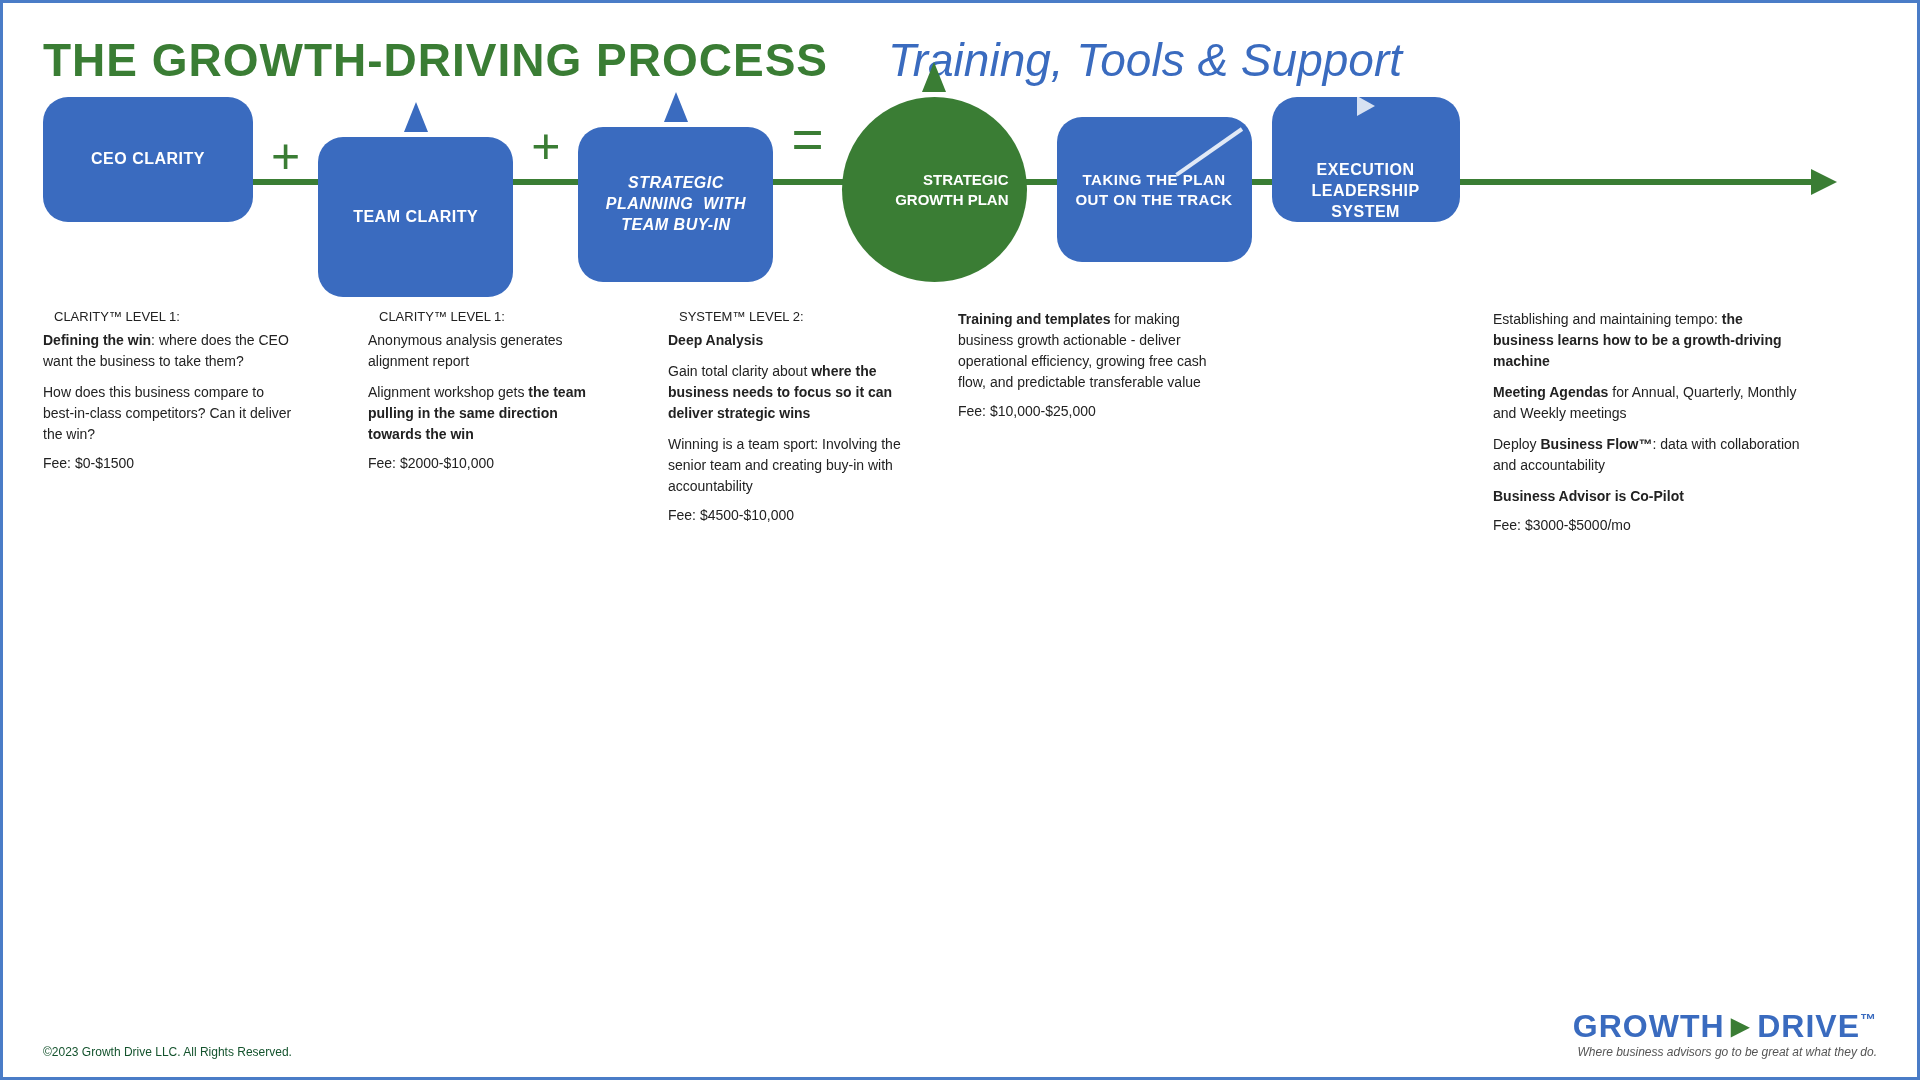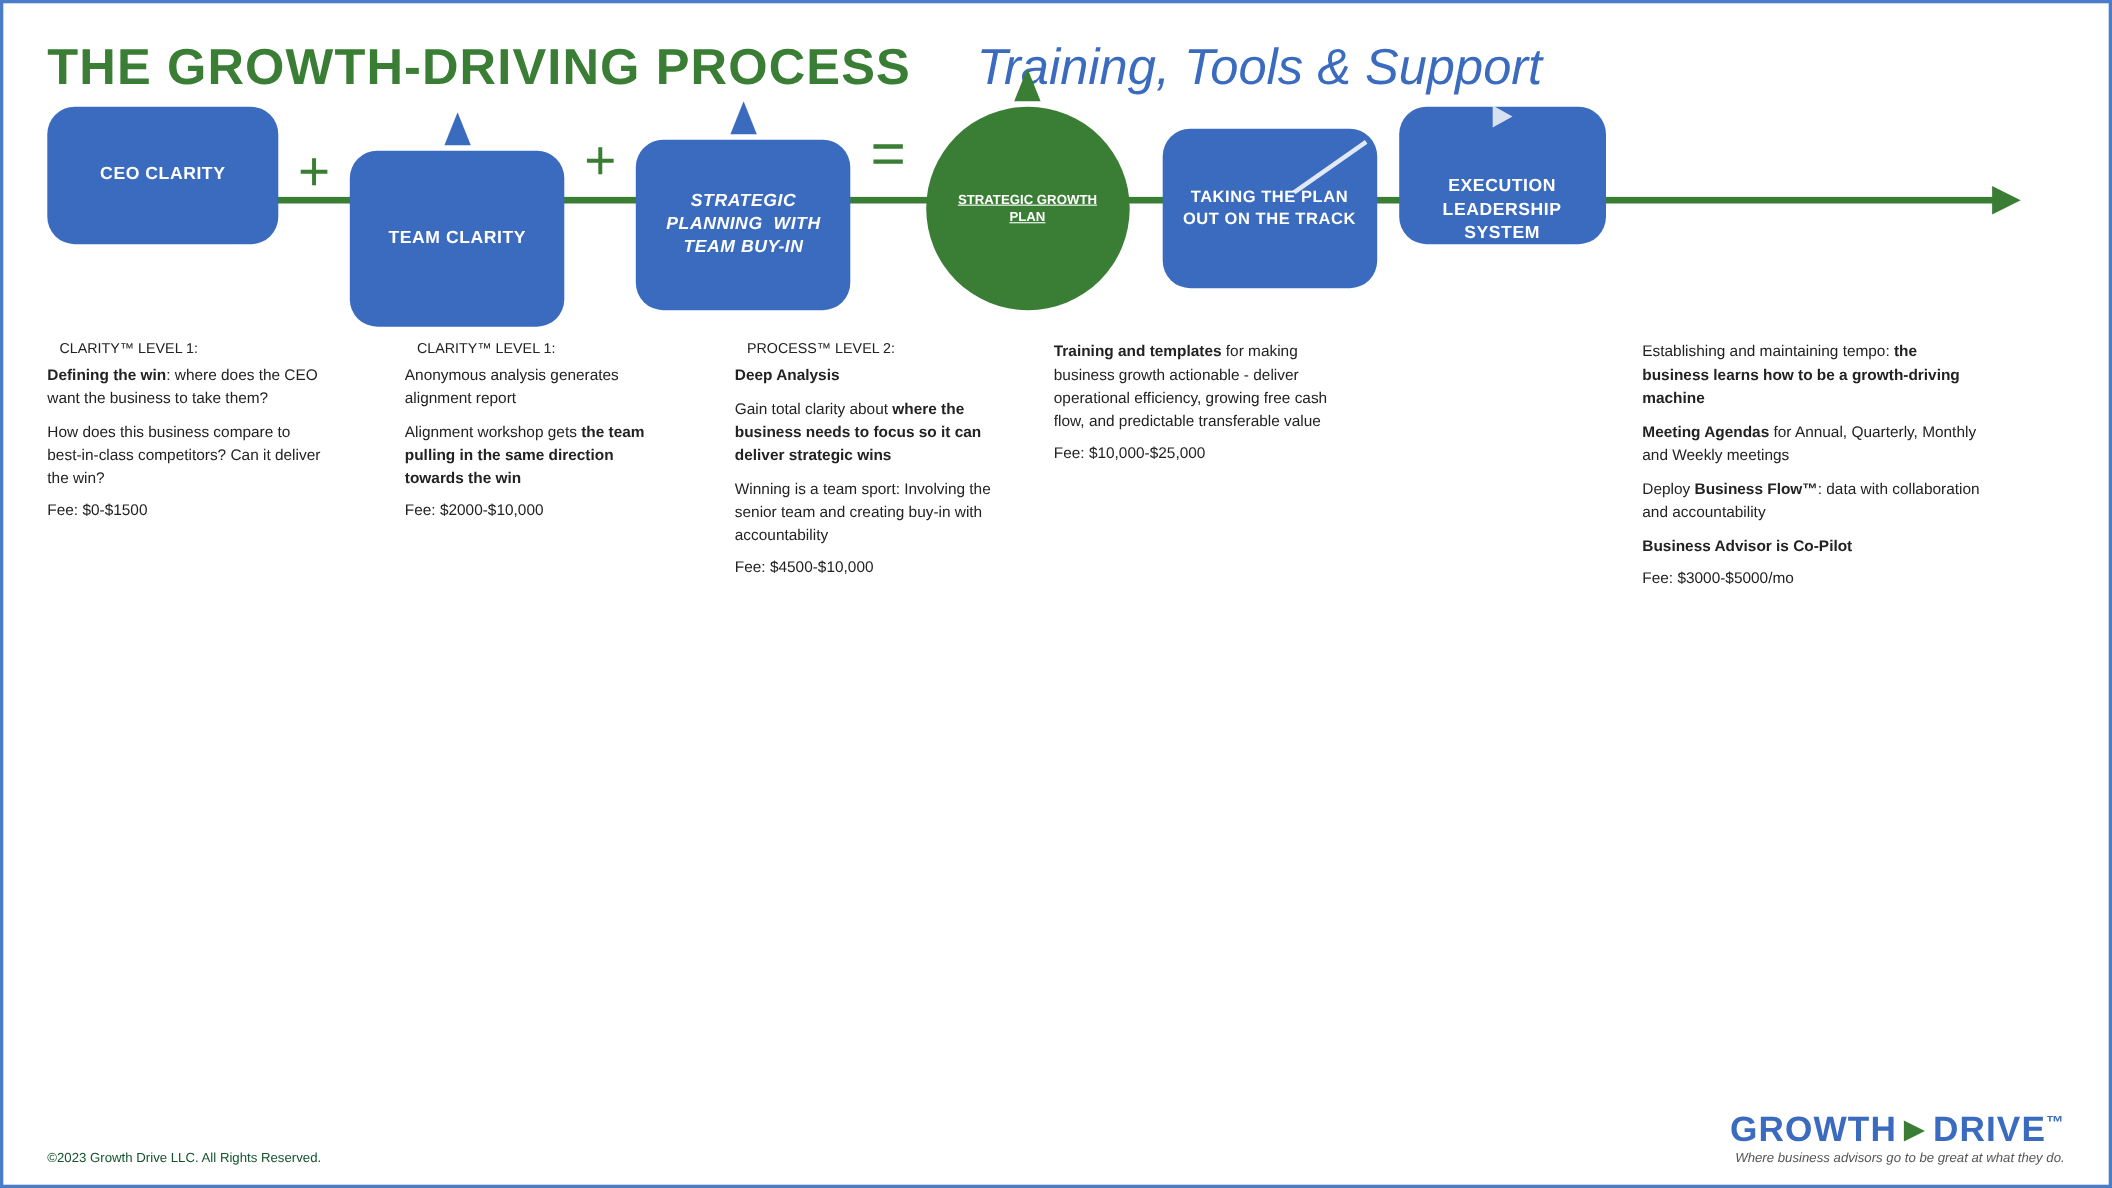--- a/index.html
+++ b/index.html
@@ -107,29 +107,28 @@
       font-size: 16px;
       font-style: italic;
     }
     .box-circle {
       background: #3a7d34;
       color: #fff;
       border-radius: 50%;
       width: 185px;
       height: 185px;
       font-weight: 800;
-      font-size: 12px;
-      text-align: center;
+      font-size: 15px;
+      text-align: right;
       text-transform: uppercase;
       display: flex;
       align-items: center;
       justify-content: center;
       padding: 18px;
       line-height: 1.3;
-      text-decoration: underline;
     }
     .box-taking {
       width: 195px;
       height: 145px;
       font-size: 15px;
     }
     .box-execution {
       width: 188px;
       height: 125px;
       font-size: 16px;
@@ -375,21 +374,21 @@
         <div class="content-text">Anonymous analysis generates alignment report</div>
         <div class="content-text">
           <span>Alignment workshop gets </span><strong>the team pulling in the same direction towards the win</strong>
         </div>
         <div class="fee">Fee: $2000-$10,000</div>
       </div>
 
       <div style="width:50px;"></div>
 
       <div class="col-strategic">
-        <div class="clarity-label clarity-label-tm">PROCESS™ LEVEL 2:</div>
+        <div class="clarity-label clarity-label-tm">SYSTEM™ LEVEL 2:</div>
         <div class="content-text">
           <strong>Deep Analysis</strong>
         </div>
         <div class="content-text">
           <span>Gain total clarity about </span><strong>where the business needs to focus so it can deliver strategic wins</strong>
         </div>
         <div class="content-text">Winning is a team sport: Involving the senior team and creating buy-in with accountability</div>
         <div class="fee">Fee: $4500-$10,000</div>
       </div>
 

